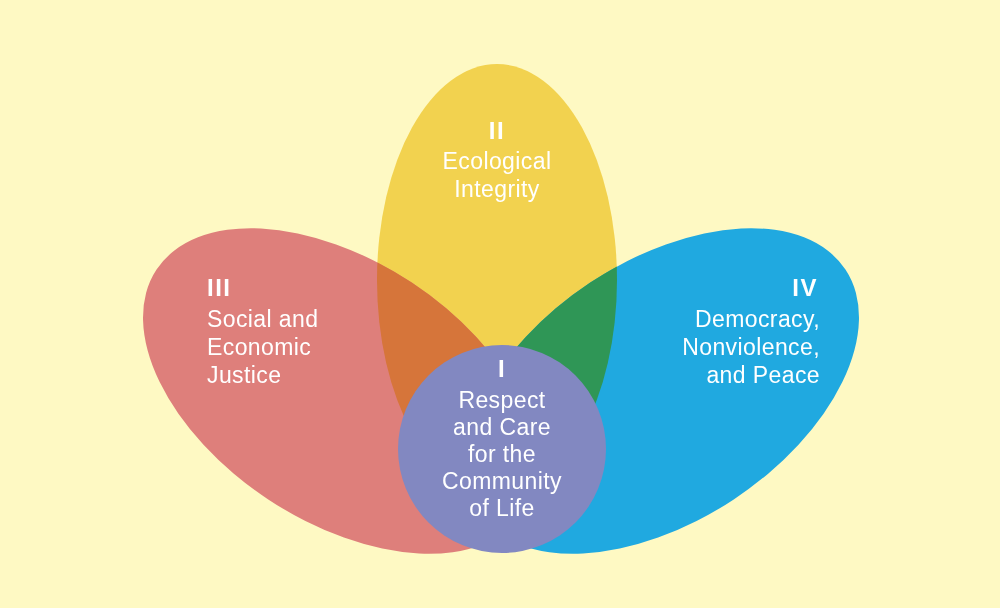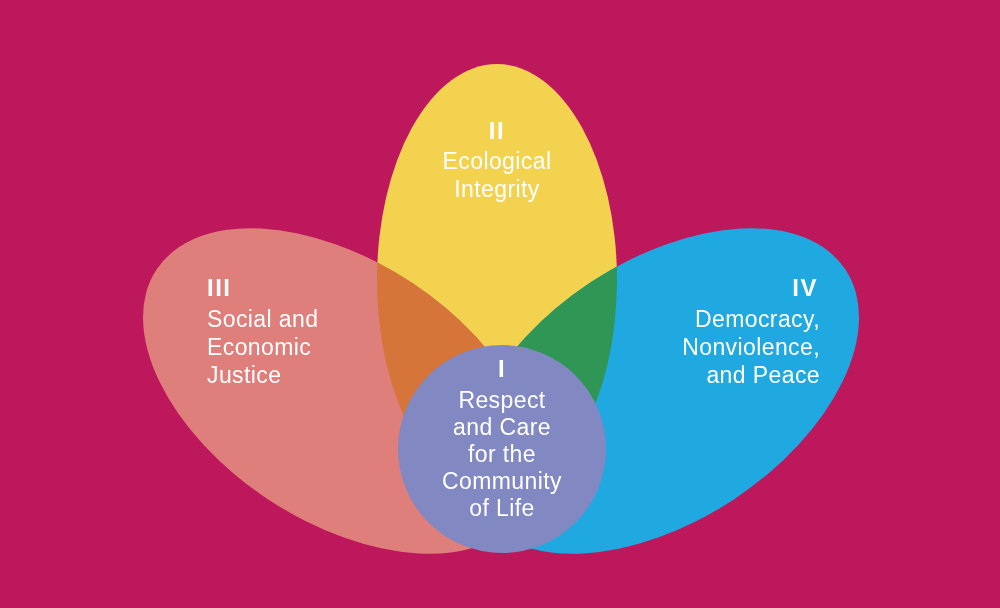--- a/index.html
+++ b/index.html
@@ -5,21 +5,21 @@
   html, body {
     margin: 0;
     padding: 0;
     background: #ffffff;
     font-family: "Liberation Sans", sans-serif;
   }
   .stage {
     position: relative;
     width: 1000px;
     height: 608px;
-    background: #be185d;
+    background: #fef9c3;
     overflow: hidden;
   }
   .stage svg {
     position: absolute;
     inset: 0;
     display: block;
   }
   text {
     fill: #ffffff;
     font-family: "Liberation Sans", sans-serif;

